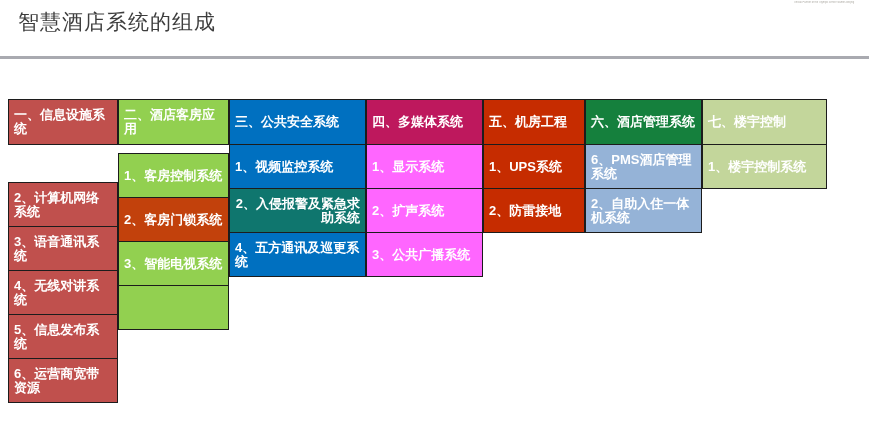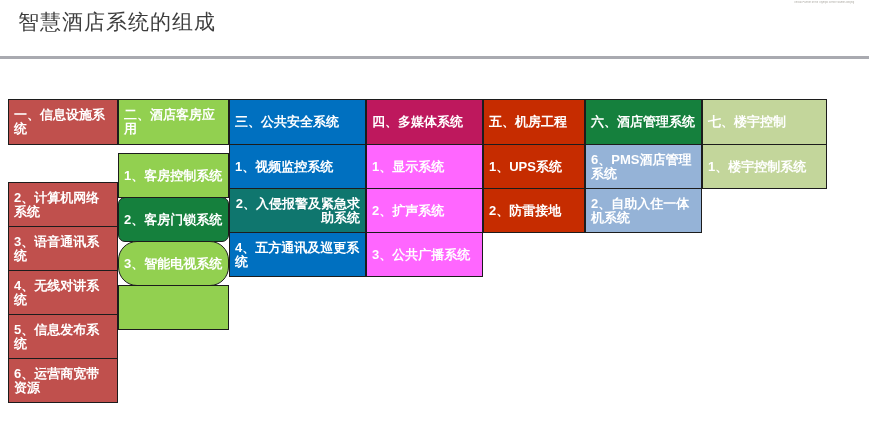--- a/index.html
+++ b/index.html
@@ -109,22 +109,22 @@
       <div class="cell head r-head" style="background: rgb(192, 80, 77);">一、信息设施系统</div>
       <div class="cell r-body" style="background: rgb(192, 80, 77); margin-top: 37px;">2、计算机网络系统</div>
       <div class="cell r-body" style="background: rgb(192, 80, 77);">3、语音通讯系统</div>
       <div class="cell r-body" style="background: rgb(192, 80, 77);">4、无线对讲系统</div>
       <div class="cell r-body" style="background: rgb(192, 80, 77);">5、信息发布系统</div>
       <div class="cell r-body" style="background: rgb(192, 80, 77);">6、运营商宽带资源</div>
     </div>
     <div class="col c1">
       <div class="cell head r-head" style="background: rgb(146, 208, 80);">二、酒店客房应用</div>
       <div class="cell r-body" style="background: rgb(146, 208, 80); margin-top: 8px;">1、客房控制系统</div>
-      <div class="cell r-body" style="background: #15803d; border-radius: 7px;">2、客房门锁系统</div>
-      <div class="cell r-body" style="background: rgb(146, 208, 80); border-radius: 19px;">3、智能电视系统</div>
+      <div class="cell r-body" style="background: #c2410c;">2、客房门锁系统</div>
+      <div class="cell r-body" style="background: rgb(146, 208, 80);">3、智能电视系统</div>
       <div class="cell r-body blank" style="background: rgb(146, 208, 80);"></div>
     </div>
     <div class="col c2">
       <div class="cell head r-head" style="background: rgb(0, 112, 192);">三、公共安全系统</div>
       <div class="cell r-body" style="background: rgb(0, 112, 192);">1、视频监控系统</div>
       <div class="cell r-body" style="background: #0f766e; text-align: right;">2、入侵报警及紧急求助系统</div>
       <div class="cell r-body" style="background: rgb(0, 112, 192);">4、五方通讯及巡更系统</div>
     </div>
     <div class="col c3">
       <div class="cell head r-head" style="background: #be185d;">四、多媒体系统</div>

